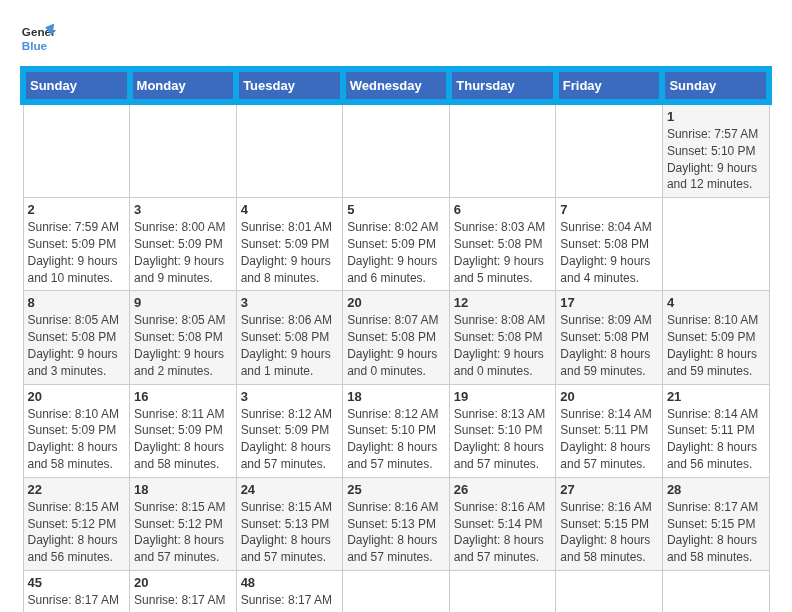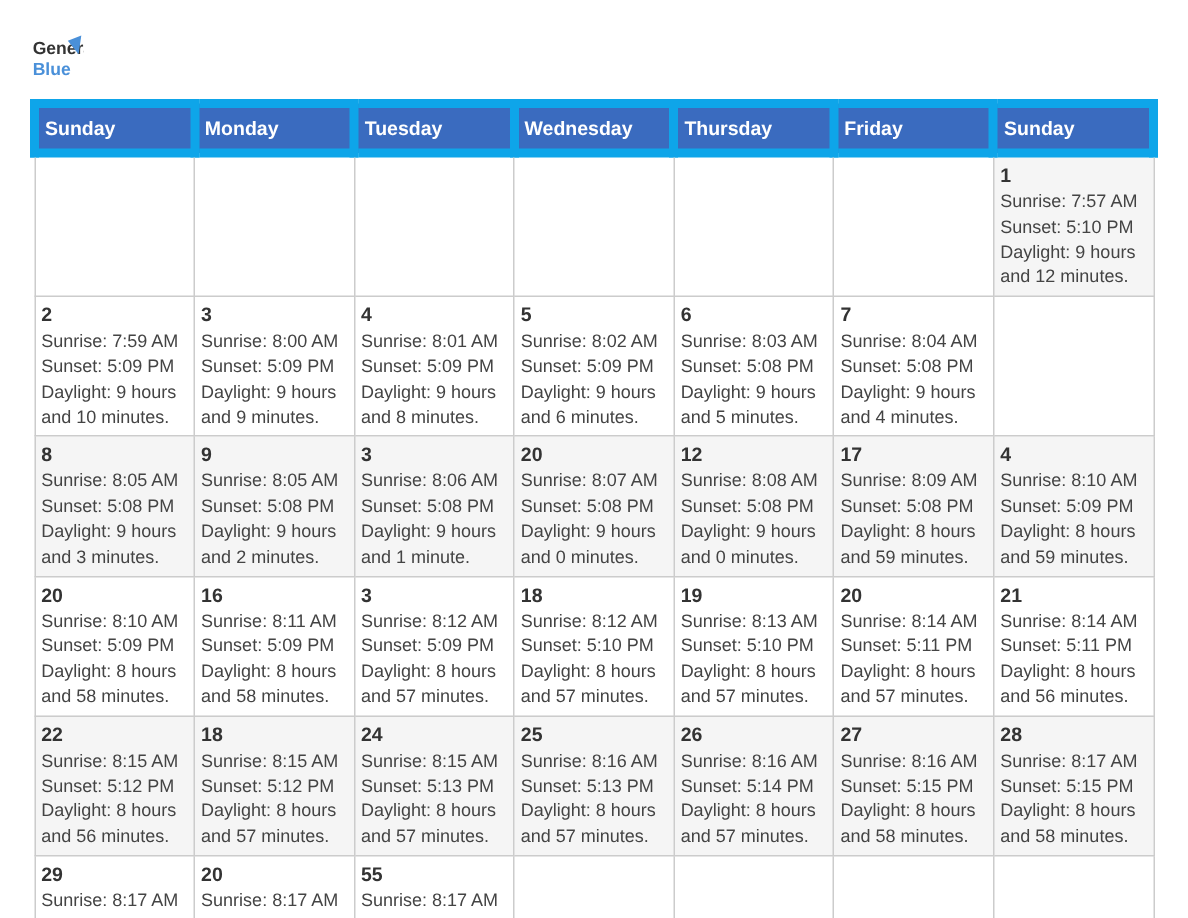--- a/index.html
+++ b/index.html
@@ -340,37 +340,37 @@
         <span class="day-num">28</span>
         <div class="day-info">
           Sunrise: 8:17 AM<br>
           Sunset: 5:15 PM<br>
           Daylight: 8 hours and 58 minutes.
         </div>
       </td>
       </tr>
       <tr>
         <td>
-        <span class="day-num">29</span>
+        <span class="day-num">45</span>
         <div class="day-info">
           Sunrise: 8:17 AM<br>
           Sunset: 5:16 PM<br>
           Daylight: 8 hours and 59 minutes.
         </div>
       </td>
         <td>
         <span class="day-num">20</span>
         <div class="day-info">
           Sunrise: 8:17 AM<br>
           Sunset: 5:17 PM<br>
           Daylight: 8 hours and 59 minutes.
         </div>
       </td>
         <td>
-        <span class="day-num">55</span>
+        <span class="day-num">48</span>
         <div class="day-info">
           Sunrise: 8:17 AM<br>
           Sunset: 5:18 PM<br>
           Daylight: 9 hours and 0 minutes.
         </div>
       </td>
         <td class="empty-cell"></td>
         <td class="empty-cell"></td>
         <td class="empty-cell"></td>
         <td class="empty-cell"></td>

